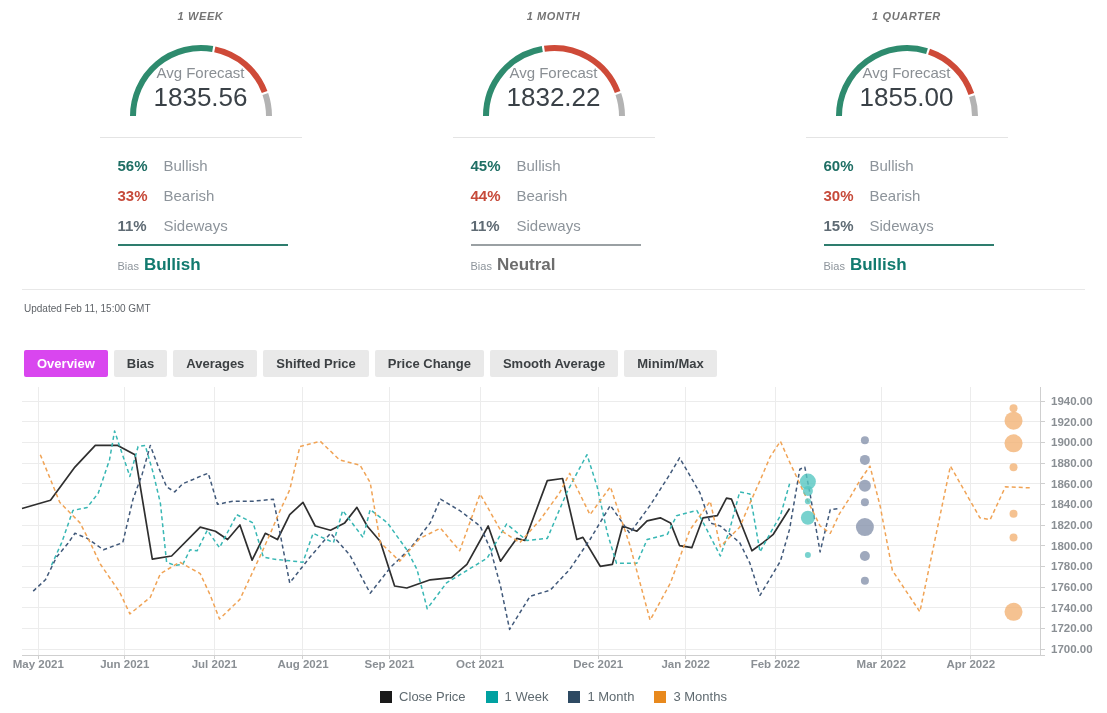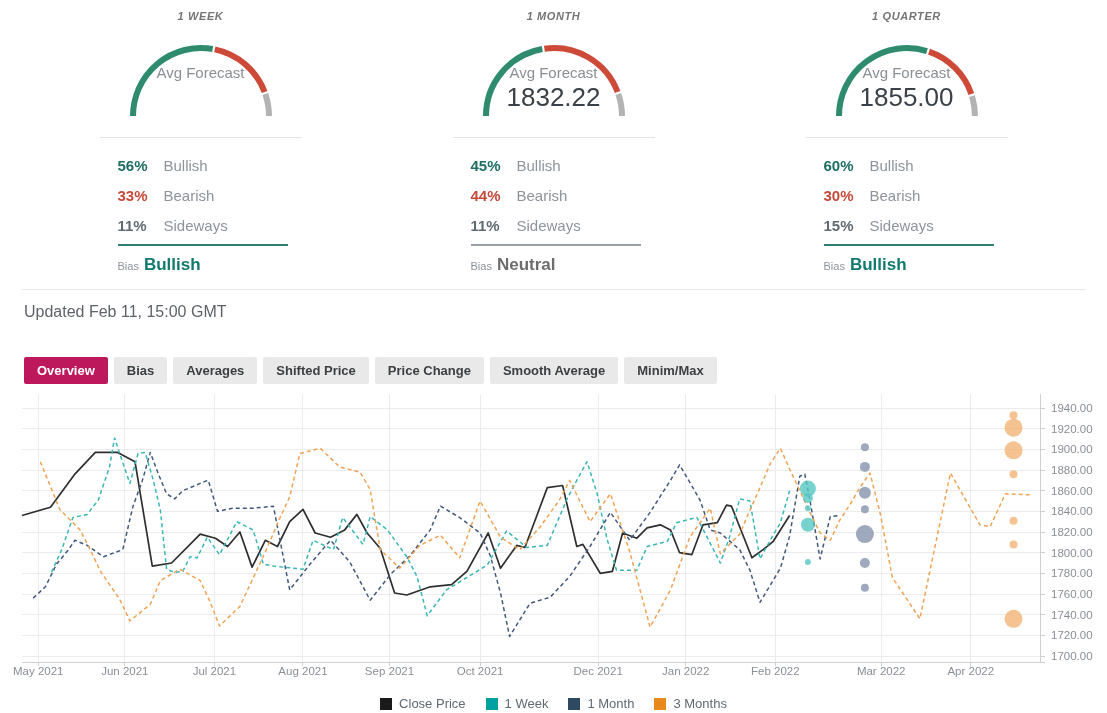--- a/index.html
+++ b/index.html
@@ -21,27 +21,27 @@
   .pct { font-size:15px; font-weight:bold; width:36px; }
   .c-bullish { color:#1e6e64; }
   .c-bearish { color:#c64a3a; }
   .c-sideways { color:#5f6b74; }
   .row-label { font-size:15px; color:#8d949b; margin-left:10px; }
   .bias-underline { width:170px; border-top:2px solid #2e7d6e; margin:4px 0 9px 0; }
   .bias-row { display:flex; align-items:baseline; }
   .bias-label { font-size:11px; color:#8d949b; margin-right:5px; }
   .bias-value { font-size:17px; font-weight:bold; }
   .page-divider { border-top:1px solid #e8e8e8; margin:14px 22px 0 22px; }
-  .updated { font-size:16px; color:#5f6368; margin:13px 0 0 24px; }
+  .updated { font-size:10px; color:#5f6368; margin:13px 0 0 24px; }
   .tabs { display:flex; gap:6px; margin:36px 0 0 24px; }
   .tab { font-size:13px; font-weight:bold; color:#3c4043; background:#e9e9e9;
          border:none; border-radius:2px; padding:6px 13px; cursor:pointer;
          font-family:"Liberation Sans", sans-serif; }
-  .tab.active { background:#be185d; color:#ffffff; }
-  .chart-wrap { margin-top:8px; }
+  .tab.active { background:#d946ef; color:#ffffff; }
+  .chart-wrap { margin-top:8px;font-weight:bold; }
   .legend { display:flex; justify-content:center; align-items:center; gap:20px; margin-top:0px; }
   .legend-item { display:flex; align-items:center; gap:7px; cursor:pointer; }
   .swatch { width:12px; height:12px; display:inline-block; }
   .legend-label { font-size:13px; color:#5f6a70; }
 </style>
 </head>
 <body>
 
 <section class="panels">
 
@@ -49,20 +49,21 @@
     <div class="panel-inner">
       <div class="panel-title">1 WEEK</div>
       <div class="gauge">
         <svg width="202" height="96">
             <path d="M 33.00 90.00 A 68 68 0 0 1 112.69 23.01" fill="none" stroke="#2E8B6E" stroke-width="6"></path>
             <path d="M 114.79 23.41 A 68 68 0 0 1 164.61 65.96" fill="none" stroke="#CE4A38" stroke-width="6"></path>
             <path d="M 165.33 67.97 A 68 68 0 0 1 169.00 90.00" fill="none" stroke="#B3B3B3" stroke-width="6"></path>
           </svg>
         <div class="gauge-center">
           <div class="avg-label">Avg Forecast</div>
+          <div class="avg-value">1835.56</div>
         </div>
       </div>
       <div class="panel-divider"></div>
       <div class="rows-wrap">
         <div class="prow">
           <span class="pct c-bullish">56%</span>
           <span class="row-label">Bullish</span>
         </div>
         <div class="prow">
           <span class="pct c-bearish">33%</span>

